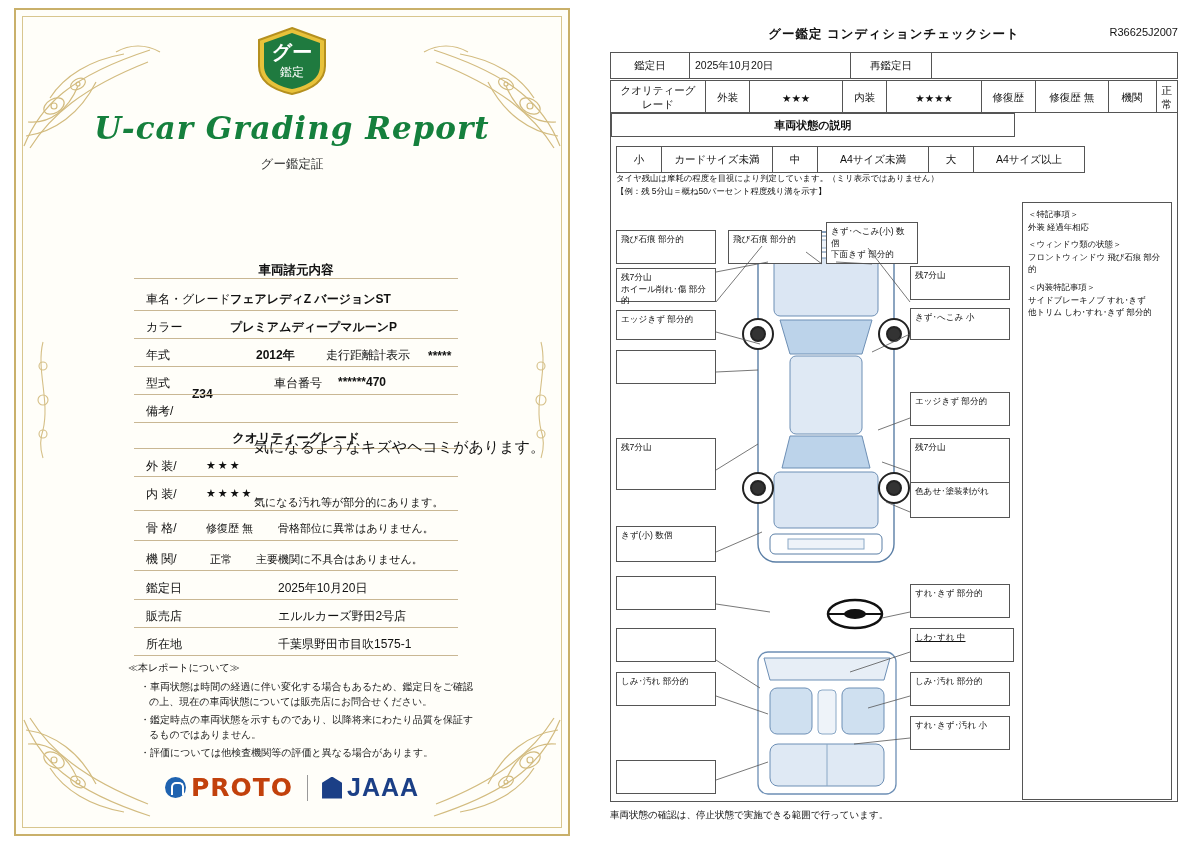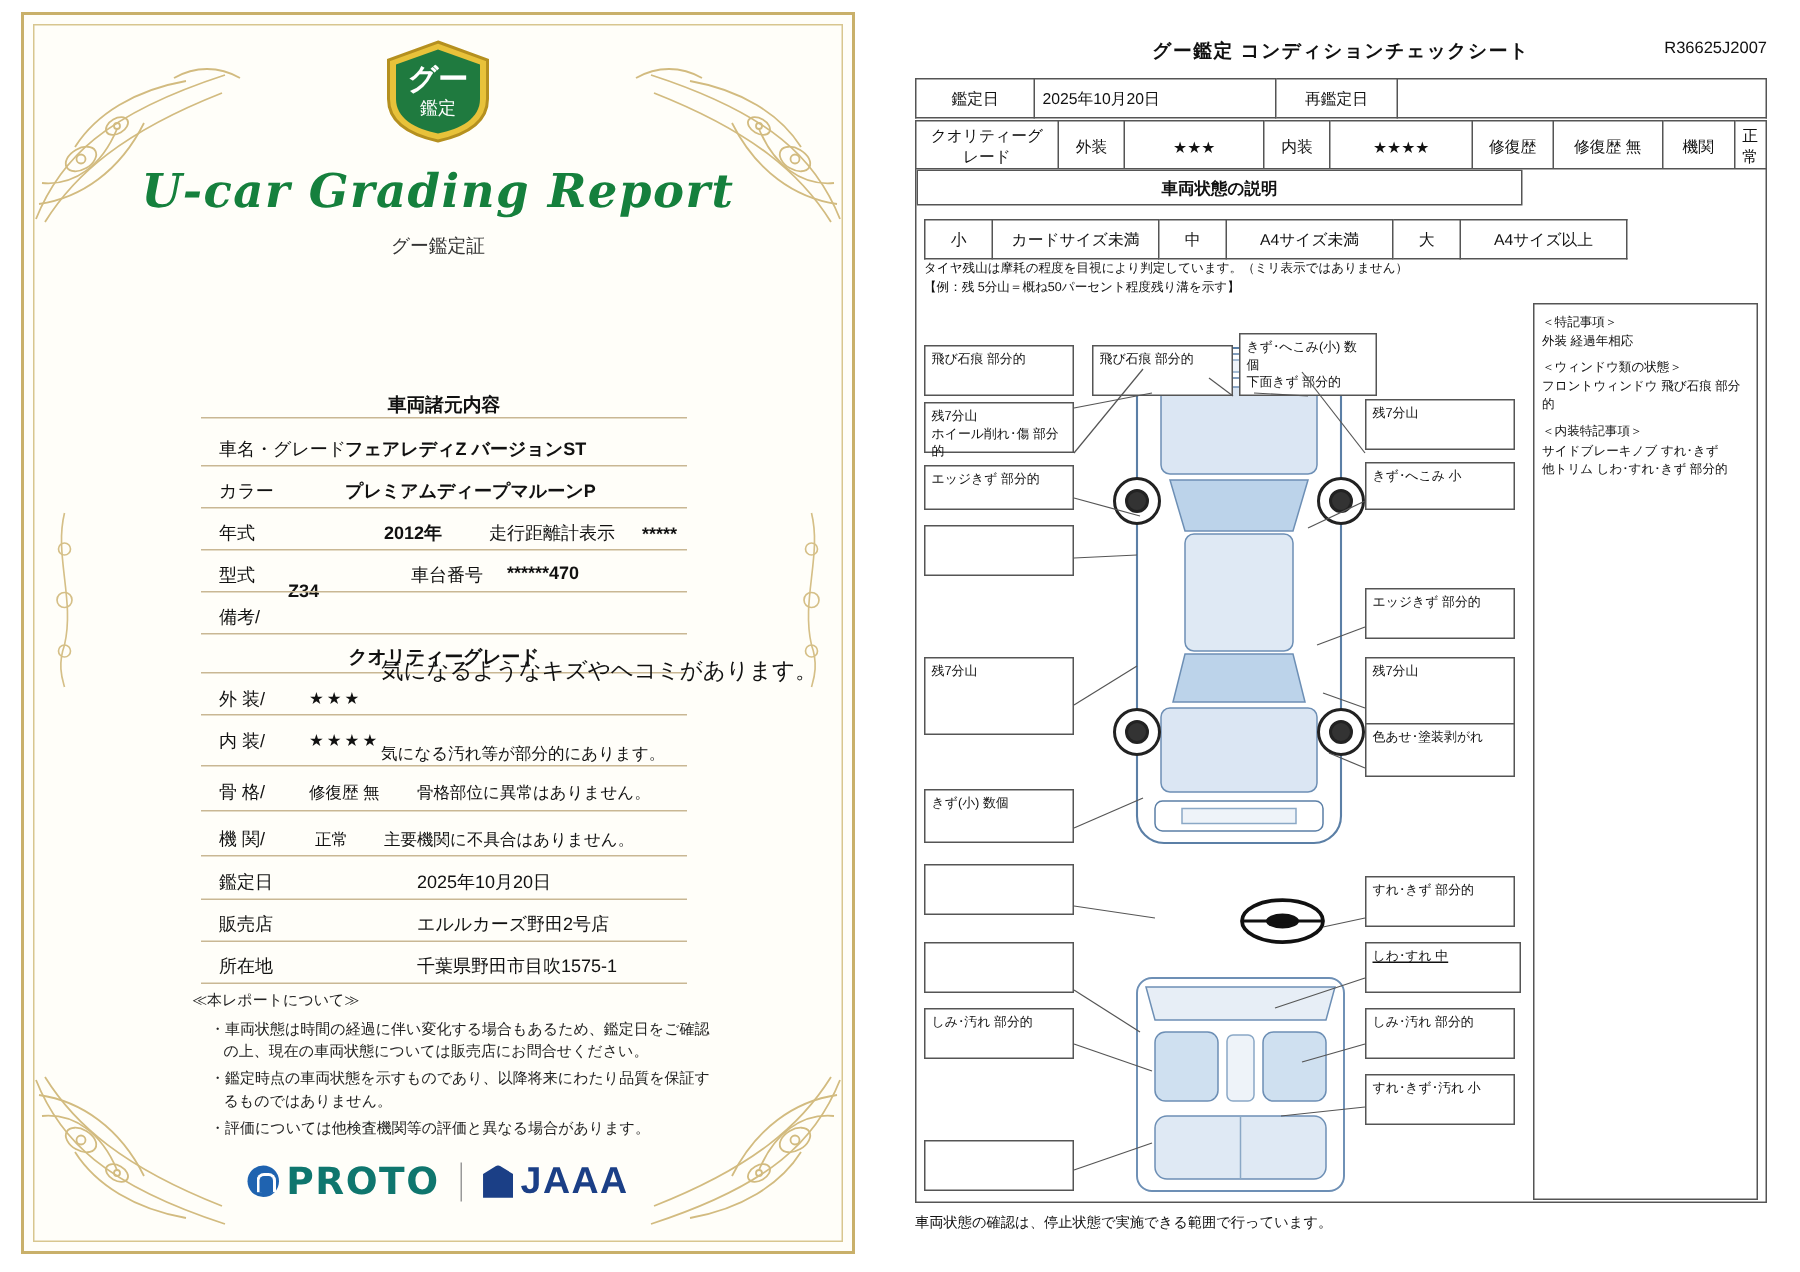--- a/index.html
+++ b/index.html
@@ -79,21 +79,21 @@
   }
   .proto{display:flex;align-items:center;gap:5px;}
   .proto-mark{
     width:21px;height:21px;border-radius:50%;
     background:#1f63b0;position:relative;
   }
   .proto-mark:after{
     content:"";position:absolute;left:6px;top:5px;width:9px;height:11px;
     border:2px solid #fff;border-radius:5px 5px 0 0;border-bottom:none;
   }
-  .proto-txt{font-size:25px;font-weight:bold;color:#0f766e;letter-spacing:1px;font-family:"DejaVu Sans",sans-serif;}
+  .proto-txt{font-size:25px;font-weight:bold;color:#c2410c;letter-spacing:1px;font-family:"DejaVu Sans",sans-serif;}
   .jaaa{display:flex;align-items:center;gap:5px;}
   .jaaa-mark{width:20px;height:22px;background:#1b3f86;
     clip-path:polygon(50% 0,100% 28%,100% 100%,0 100%,0 28%);}
   .jaaa-txt{font-size:25px;font-weight:bold;color:#1b3f86;letter-spacing:1px;}
   .sep-bar{width:1px;height:26px;background:#999;}
 
   
   .right{
     position:absolute;left:604px;top:20px;width:580px;height:804px;
     box-sizing:border-box;

